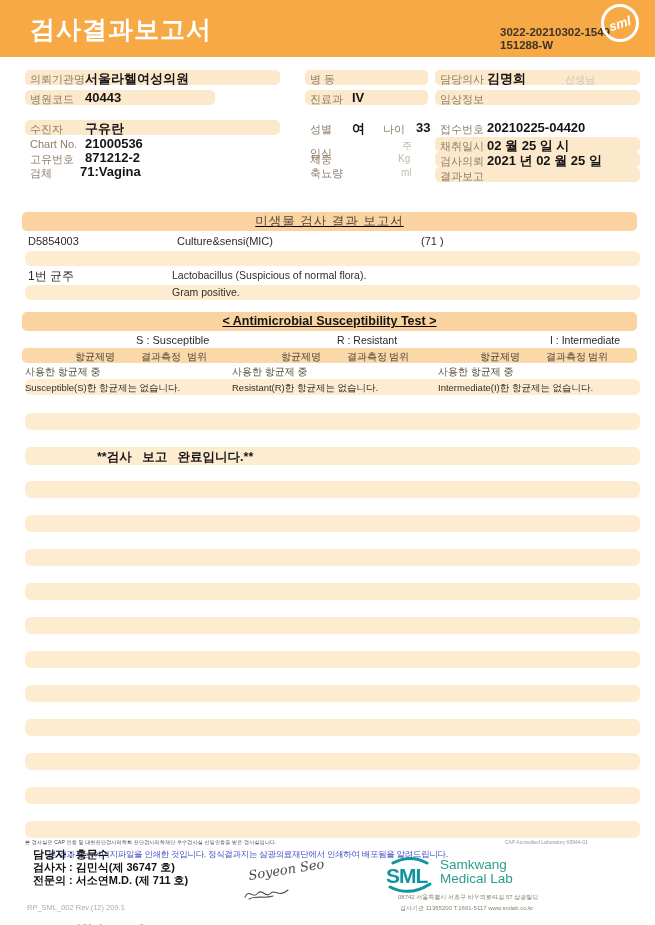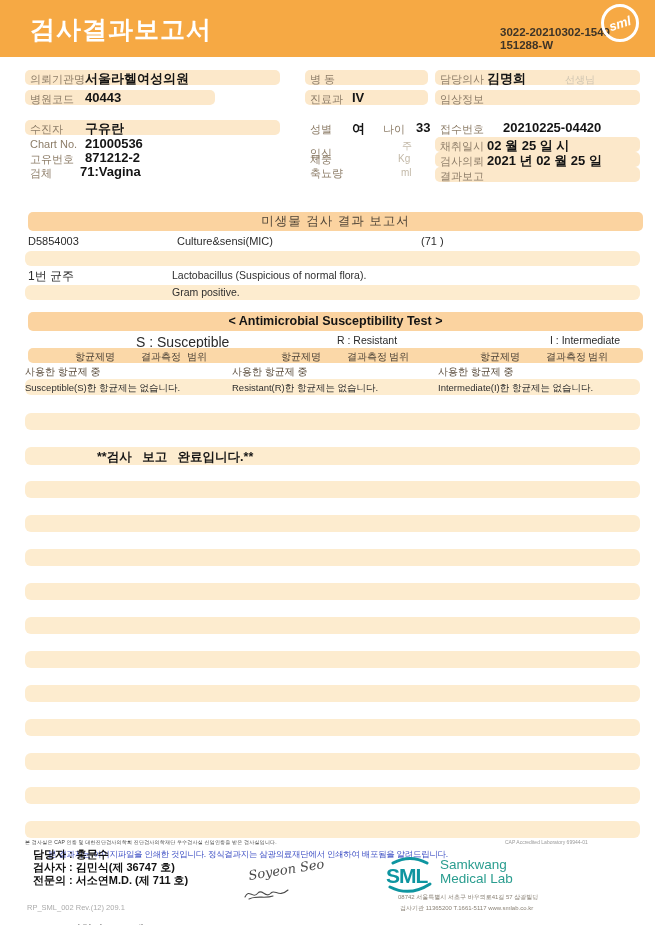--- a/index.html
+++ b/index.html
@@ -17,21 +17,21 @@
   .report-no { position:absolute; left:500px; top:26px; font-size:11.5px; font-weight:bold; color:#3e3427; line-height:13px; }
   .logo-circle { position:absolute; left:601px; top:4px; width:38px; height:38px; border:3px solid #ffffff; border-radius:50%; box-sizing:border-box; }
   .logo-circle span { position:absolute; left:4px; top:9px; width:24px; text-align:center; font-size:13px; font-style:italic; font-weight:bold; color:#ffffff; transform:rotate(-18deg); }
   
   .band { position:absolute; height:15px; background:#fce8ca; border-radius:5px; }
   .lbl { position:absolute; font-size:11px; color:#8d7d68; white-space:nowrap; }
   .val { position:absolute; font-size:13px; font-weight:bold; color:#141414; white-space:nowrap; }
   .unit { position:absolute; font-size:10px; color:#c3b9a8; white-space:nowrap; }
   .faint { position:absolute; font-size:10px; color:#cfc5b2; white-space:nowrap; }
   
-  .band-deep { position:absolute; left:28px; width:615px; background:#fbd3a0; border-radius:5px; }
+  .band-deep { position:absolute; left:22px; width:615px; background:#fbd3a0; border-radius:5px;text-decoration:underline; }
   .band-pale { position:absolute; left:25px; width:615px; background:#fdeccf; border-radius:6px; }
   .sec-title { width:100%; text-align:center; font-size:12.5px; color:#4f4437; letter-spacing:1px; line-height:19px; display:block; }
   .sec-title-bold { width:100%; text-align:center; font-size:12.5px; font-weight:bold; color:#141414; line-height:19px; display:block; }
   .cell { position:absolute; font-size:11px; color:#2b2b2b; white-space:nowrap; }
   .small-cell { position:absolute; font-size:10px; color:#4a4136; white-space:nowrap; }
   .micro-res { position:absolute; font-size:10.5px; color:#2e2e2e; white-space:nowrap;padding-left:27px; }
   
   .tiny { position:absolute; font-size:5px; color:#3a3a3a; white-space:nowrap; letter-spacing:0.2px; }
   .tiny-gray { position:absolute; font-size:5px; color:#9a9a9a; white-space:nowrap; }
   .notice-blue { position:absolute; font-size:8.5px; color:#3d4fc4; white-space:nowrap; letter-spacing:-0.3px; }
@@ -101,21 +101,21 @@
 
   <div class="band" style="left:435px; top:70px; width:205px;"></div>
   <span class="lbl" style="left:440px; top:72px;">담당의사</span>
   <span class="val" style="left:487px; top:70px;">김명희</span>
   <span class="faint" style="left:565px; top:73px;">선생님</span>
 
   <div class="band" style="left:435px; top:90px; width:205px;"></div>
   <span class="lbl" style="left:440px; top:92px;">임상정보</span>
 
   <span class="lbl" style="left:440px; top:122px;">접수번호</span>
-  <span class="val" style="left:503px; top:120px;text-align:right;">20210225-04420</span>
+  <span class="val" style="left:487px; top:120px;text-align:right;">20210225-04420</span>
 
   <div class="band" style="left:435px; top:137px; width:205px;"></div>
   <span class="lbl" style="left:440px; top:139px;">채취일시</span>
   <span class="val" style="left:487px; top:137px;">02 월 25 일 시</span>
 
   <div class="band" style="left:435px; top:152px; width:205px;"></div>
   <span class="lbl" style="left:440px; top:154px;">검사의뢰</span>
   <span class="val" style="left:487px; top:152px;">2021 년 02 월 25 일</span>
 
   <div class="band" style="left:435px; top:167px; width:205px;"></div>
@@ -129,21 +129,21 @@
   <span class="cell" style="left:421px; top:235px;">(71 )</span>
   <div class="band-pale" style="top:251px; height:15px;"></div>
   <span class="cell" style="left:28px; top:268px; font-size:12px;">1번 균주</span>
   <span class="micro-res" style="left:145px; top:269px;">Lactobacillus (Suspicious of normal flora).</span>
   <div class="band-pale" style="top:285px; height:15px;"></div>
   <span class="micro-res" style="left:145px; top:286px;">Gram positive.</span>
 
   <div class="band-deep" style="top:312px; height:19px;">
     <span class="sec-title-bold">&lt; Antimicrobial Susceptibility Test &gt;</span>
   </div>
-  <span class="cell" style="left:136px; top:334px; font-size:14px;">S : Susceptible</span>
+  <span class="cell" style="left:136px; top:334px; font-size:11px;">S : Susceptible</span>
   <span class="cell" style="left:337px; top:334px; font-size:10.5px;">R : Resistant</span>
   <span class="cell" style="left:550px; top:334px; font-size:10.5px;">I : Intermediate</span>
 
   <div class="band-deep" style="top:348px; height:15px; background:#fbd8a8;"></div>
   <span class="small-cell" style="left:75px;  top:350px;">항균제명</span>
   <span class="small-cell" style="left:141px; top:350px;">결과측정</span>
   <span class="small-cell" style="left:187px; top:350px;">범위</span>
   <span class="small-cell" style="left:281px; top:350px;">항균제명</span>
   <span class="small-cell" style="left:347px; top:350px;">결과측정</span>
   <span class="small-cell" style="left:389px; top:350px;">범위</span>

